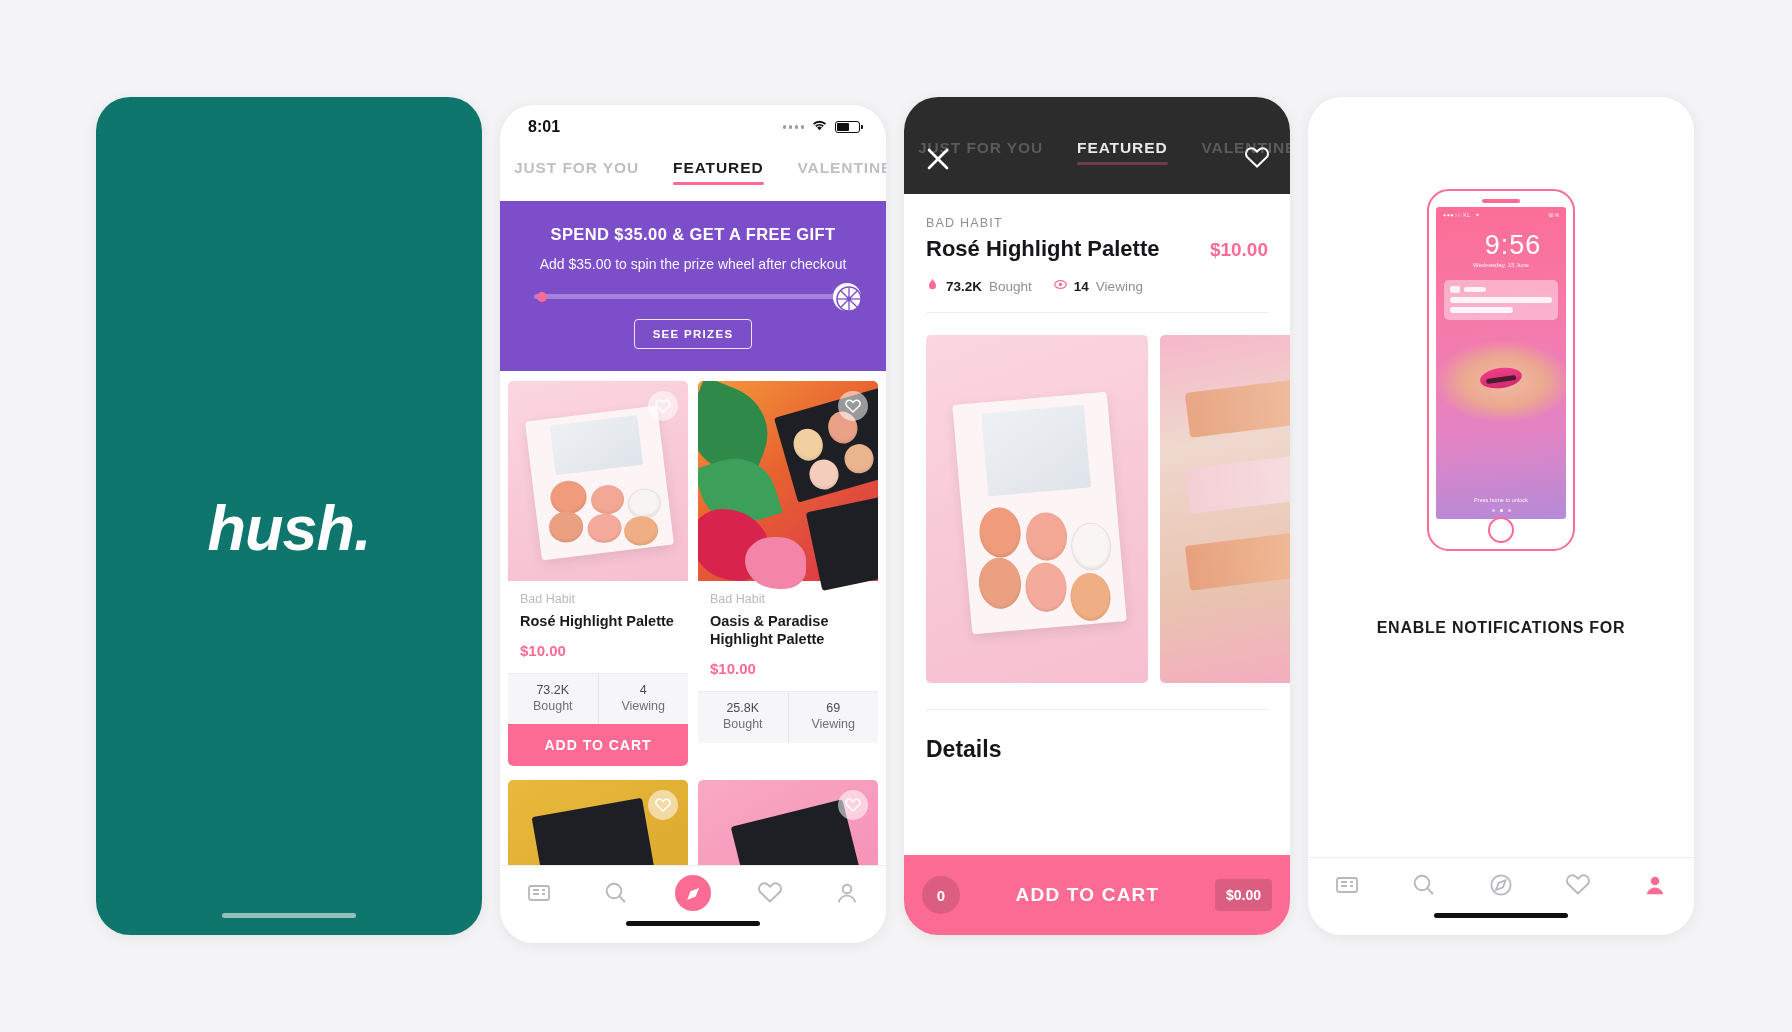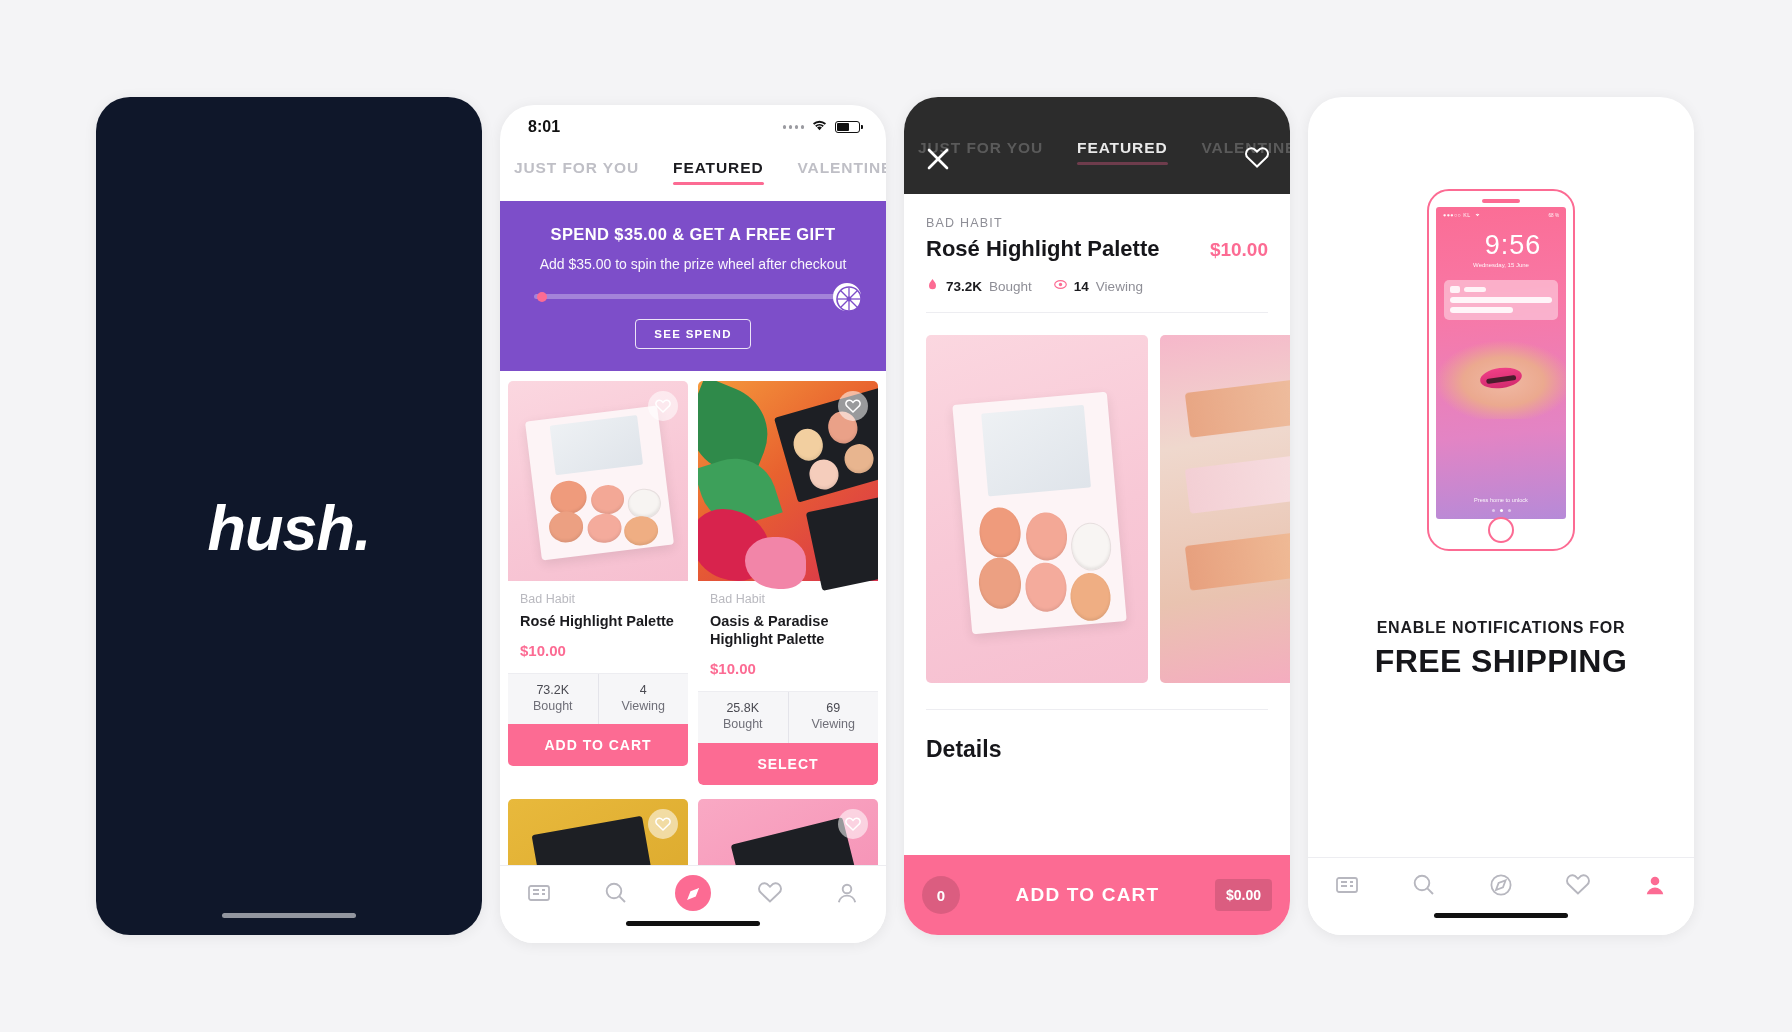--- a/index.html
+++ b/index.html
@@ -14,21 +14,21 @@
 
   
   .phone {
     position: absolute;
     width: 386px; height: 838px;
     border-radius: 34px;
     background: #fff;
     overflow: hidden;
     box-shadow: 0 2px 14px rgba(0,0,0,.07);
   }
-  .p1 { left: 96px;  top: 97px; background: #0f172a; }
+  .p1 { left: 96px;  top: 97px; background: #0f766e; }
   .p2 { left: 500px; top: 105px; }
   .p3 { left: 904px; top: 97px; }
   .p4 { left: 1308px; top: 97px; }
 
   
   .splash-logo {
     position: absolute; left: 0; right: 0; top: 395px;
     text-align: center;
     color: #fff;
     font-size: 63px;
@@ -369,21 +369,21 @@
             <g stroke="#7d4ec9" stroke-width="1.3">
               <line x1="14" y1="2.5" x2="14" y2="25.5"></line>
                 <line x1="2.5" y1="14" x2="25.5" y2="14"></line>
               <line x1="5.8" y1="5.8" x2="22.2" y2="22.2"></line>
                 <line x1="22.2" y1="5.8" x2="5.8" y2="22.2"></line>
             </g>
             <circle cx="14" cy="14" r="2.4" fill="#7d4ec9"></circle>
           </svg>
         </span>
       </div>
-      <div class="promo-btn">SEE SPEND</div>
+      <div class="promo-btn">SEE PRIZES</div>
     </div>
 
     <div class="grid">
 
       <div class="pcard">
         <div class="pimg img-rose">
           <div class="palette-a">
             <div class="mirror"></div>
             <div class="pan" style="left:12%;top:46%;width:27%;height:23%;background:#ef9b7c"></div>
             <div class="pan" style="left:42%;top:52%;width:25%;height:21%;background:#f3a896"></div>
@@ -443,21 +443,20 @@
         <div class="pstats">
           <div class="pstat">
             <b>25.8K</b>
             <span>Bought</span>
           </div>
           <div class="pstat">
             <b>69</b>
             <span>Viewing</span>
           </div>
         </div>
-        <div class="pbtn">SELECT</div>
       </div>
     </div>
 
     <div class="grid" style="margin-top:4px">
       <div class="pcard">
         <div class="pimg img-yellow" style="height:120px">
           <div class="dark-pal" style="left:16%;top:22%;width:62%;height:60%;transform:rotate(-10deg)"></div>
           <div class="heart">
             <svg viewBox="0 0 20 18">
                 <path d="M10 16.5 2.6 9.4a4.4 4.4 0 1 1 6.3-6.1l1.1 1.1 1.1-1.1a4.4 4.4 0 1 1 6.3 6.1L10 16.5z" fill="none" stroke="#fff" stroke-width="1.9"></path>
@@ -645,21 +644,20 @@
               <i class="on"></i>
               <i></i>
             </div>
         </div>
         <div class="mock-home"></div>
       </div>
     </div>
 
     <div style="position:absolute;left:0;right:0;top:500px">
       <div class="notif-kicker">ENABLE NOTIFICATIONS FOR</div>
-      <div class="notif-big">FREE SHIPPING</div>
     </div>
 
     <div class="bottomnav">
       <div class="navitem">
         <span>
           <svg viewBox="0 0 26 26" fill="none" stroke="#b7b7bf" stroke-width="1.8">
               <rect x="3" y="6" width="20" height="14" rx="2"></rect>
               <line x1="7" y1="10" x2="13" y2="10"></line>
               <line x1="7" y1="14" x2="13" y2="14"></line>
               <line x1="16" y1="10" x2="19" y2="10"></line>

